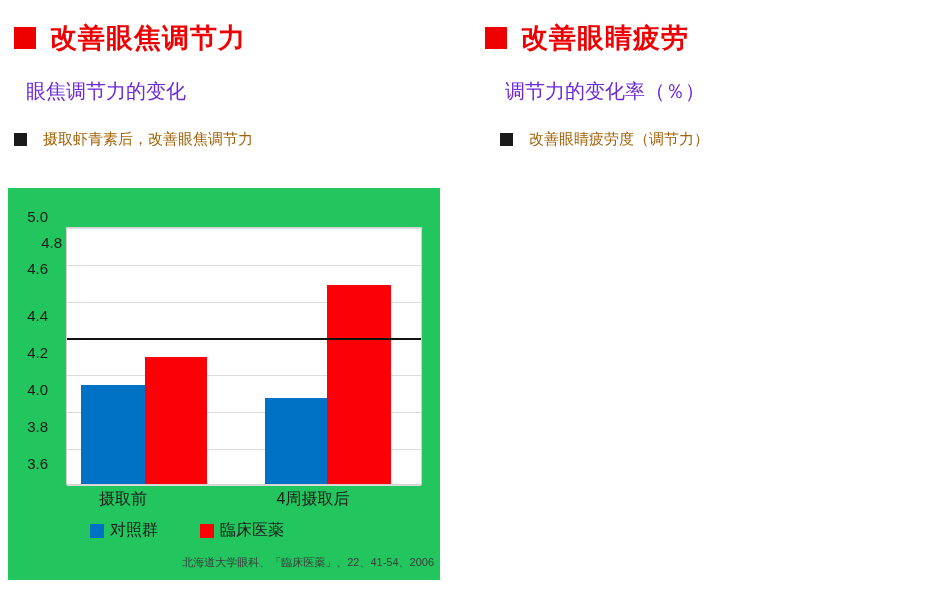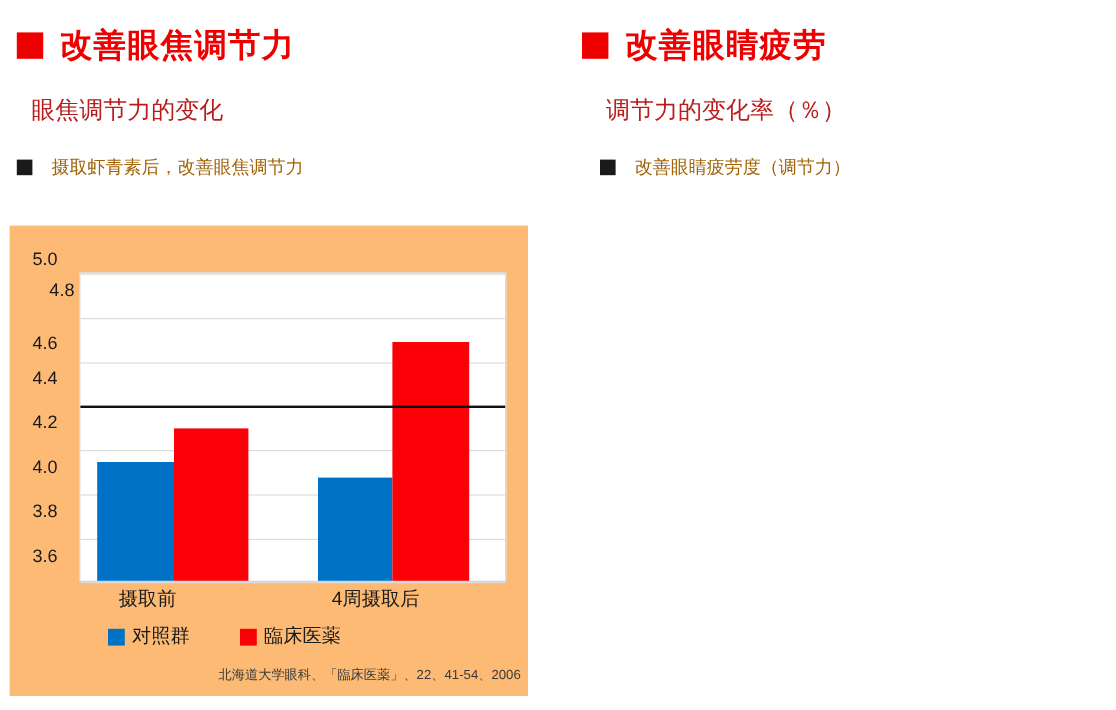--- a/index.html
+++ b/index.html
@@ -23,29 +23,29 @@
     width: 22px; height: 22px; background: #ee0000; flex: none;
   }
   .sq-black {
     width: 13px; height: 13px; background: #1a1a1a; flex: none;
   }
   .title-red {
     color: #ee0000; font-size: 27px; font-weight: bold;
     letter-spacing: 1px; margin-left: 14px; white-space: nowrap;
   }
   .subtitle {
-    color: #b91c1c; font-size: 20px; white-space: nowrap;
+    color: #6d28d9; font-size: 20px; white-space: nowrap;
   }
   .bullet-text {
     color: #a16207; font-size: 15px; margin-left: 16px; white-space: nowrap;
   }
 
   
   .card {
-    position: absolute; background: #fdba74;
+    position: absolute; background: #22c55e;
     top: 188px; height: 392px;
   }
   .card.left  { left: 8px;   width: 432px; }
 
   
   .plot {
     position: absolute; background: #ffffff;
   }
   .gridline {
     position: absolute; left: 0; right: 0; height: 1px;
@@ -95,21 +95,21 @@
 
     <div class="head-row" style="left:14px; top:130px;">
       <span class="sq-black"></span>
       <span class="bullet-text">摄取虾青素后，改善眼焦调节力</span>
     </div>
 
     <div class="card left">
 
       <div class="ytick" style="left:6px; top:22px;">5.0</div>
       <div class="ytick" style="left:20px; top:48px;">4.8</div>
-      <div class="ytick" style="left:6px; top:92px;text-align:right;">4.6</div>
+      <div class="ytick" style="left:6px; top:74px;text-align:right;">4.6</div>
       <div class="ytick" style="left:6px; top:121px;">4.4</div>
       <div class="ytick" style="left:6px; top:158px;">4.2</div>
       <div class="ytick" style="left:6px; top:195px;">4.0</div>
       <div class="ytick" style="left:6px; top:232px;">3.8</div>
       <div class="ytick" style="left:6px; top:269px;">3.6</div>
 
       <div class="plot" style="left:58px; top:39px; width:356px; height:258px; border:1px solid #d2d2d2;">
         <div class="gridline" style="top:0px;"></div>
         <div class="gridline" style="top:37px;"></div>
         <div class="gridline" style="top:74px;"></div>

